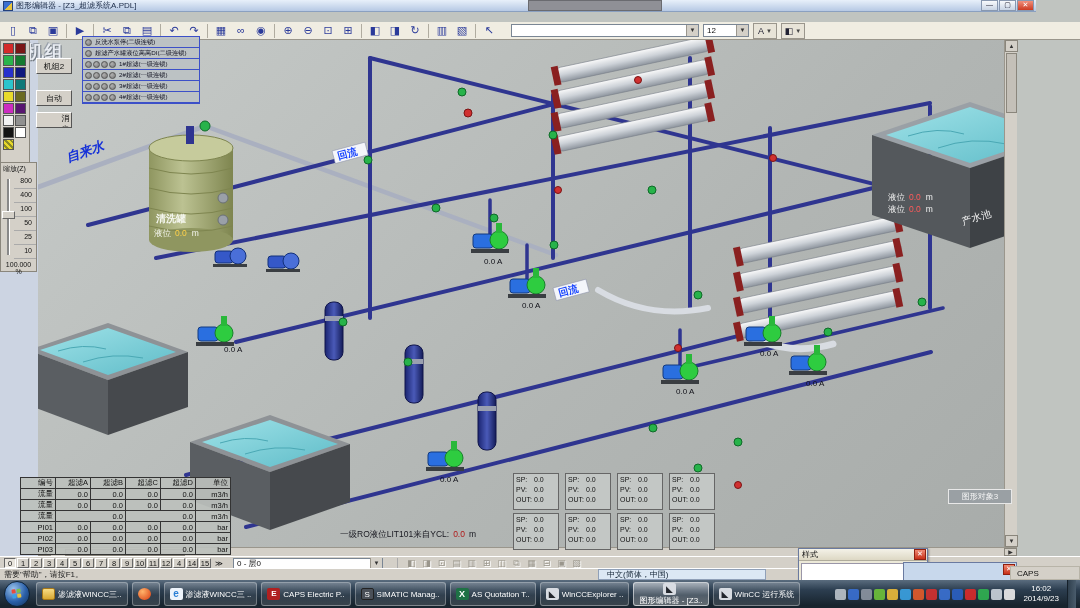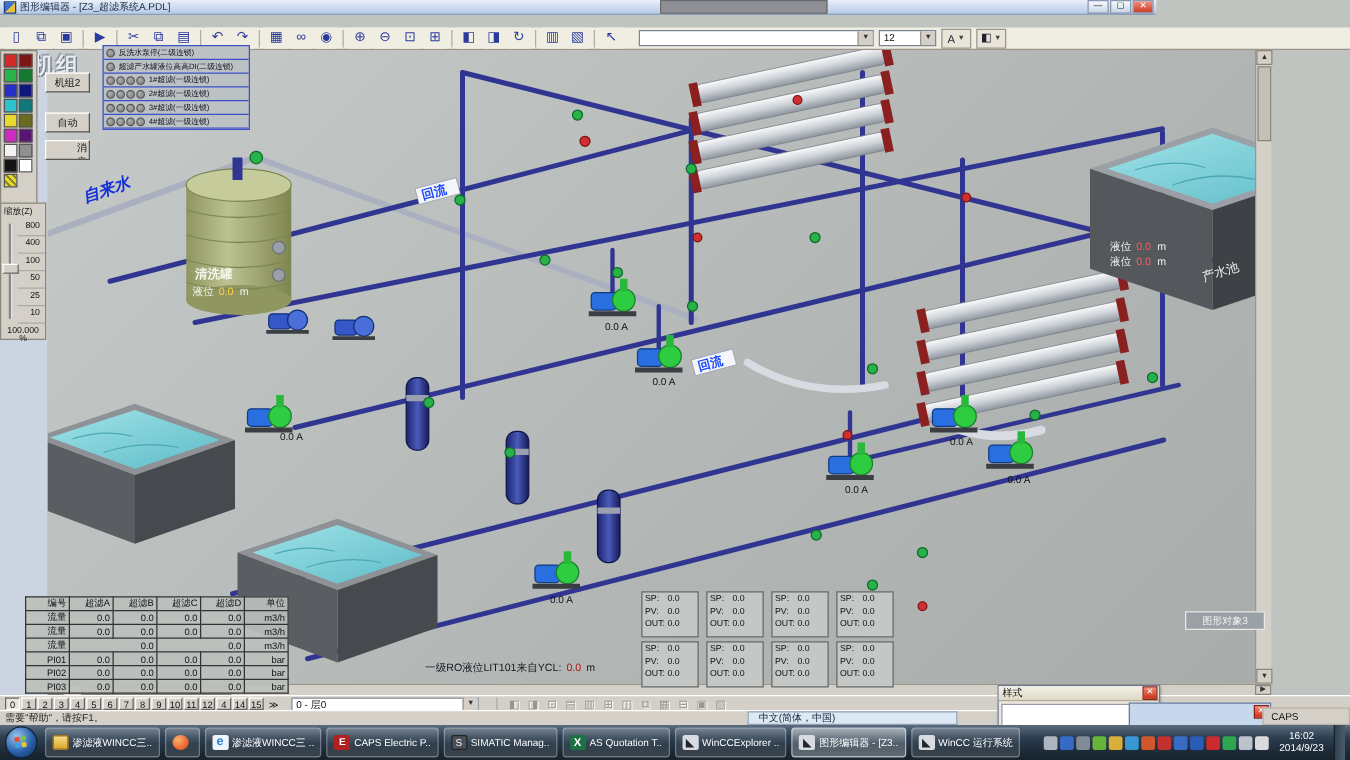--- a/index.html
+++ b/index.html
@@ -1,21 +1,21 @@
 <!DOCTYPE html>
 <html><head>
 <meta charset="utf-8">
 <style>
   html,body{margin:0;padding:0;}
   body{font-family:"Liberation Sans","DejaVu Sans",sans-serif;-webkit-font-smoothing:antialiased;}
   #screen{position:relative;width:1080px;height:608px;overflow:hidden;background:#c0c4c0;}
   .abs{position:absolute;}
 
   
-  #titlebar{left:0;top:0;width:925px;height:11px;background:linear-gradient(#e8f0fa,#b6c9e4);border-bottom:1px solid #8aa0c0;font-size:8px;color:#1a2a46;display:flex;align-items:center;}
+  #titlebar{left:0;top:0;width:1036px;height:11px;background:linear-gradient(#e8f0fa,#b6c9e4);border-bottom:1px solid #8aa0c0;font-size:8px;color:#1a2a46;display:flex;align-items:center;}
   #title-app-icon{width:8px;height:8px;margin:0 3px;background:linear-gradient(135deg,#3a6fd0 50%,#e8c43c 50%);border:1px solid #23407a;}
   #bg-window{left:528px;top:0;width:132px;height:9px;background:#8f9096;border:1px solid #6a6b70;}
   .win-btns{margin-left:auto;display:flex;gap:1px;padding-right:2px;}
   .wbtn{width:15px;height:9px;font-size:7px;line-height:8px;text-align:center;background:linear-gradient(#f8fafc,#c8d4e4);border:1px solid #8898b0;color:#223;}
   .wbtn.close{background:linear-gradient(#f0907c,#cc3a22);color:#fff;font-weight:bold;}
 
   #menubar{left:0;top:11px;width:1080px;height:11px;background:#f0ede2;border-bottom:1px solid #c8c4b8;display:flex;align-items:center;font-size:8.5px;color:#111;}
   #mdi-icon{width:8px;height:8px;margin:0 3px;background:linear-gradient(#6a8fd0,#2a4f90);border:1px solid #1a3060;}
   .menu-item{padding:0 6px;}
   .mdi-btns{margin-left:auto;display:flex;gap:1px;padding-right:3px;}
@@ -95,21 +95,21 @@
   #style-body{margin:2px;height:20px;background:#fff;border:1px solid #9a96a8;font-size:7px;color:#333;padding:1px 2px;overflow:hidden;}
   #mini-window{left:903px;top:562px;width:112px;height:24px;background:#c8d8ec;border:1px solid #6a7aa0;}
   #caps-panel{left:1010px;top:566px;width:70px;height:14px;background:#d4d0c8;font-size:8px;color:#111;line-height:14px;padding-left:6px;box-sizing:border-box;border:1px solid #b8b4a8;}
 
   
   #taskbar{left:0;top:580px;width:1080px;height:28px;background:linear-gradient(#5a6c7e,#2c3e50 35%,#18242e 90%);display:flex;align-items:center;}
   #start-orb{width:24px;height:24px;margin:0 4px;border-radius:50%;background:radial-gradient(circle at 35% 30%,#9ac4ee,#2a5fa8 55%,#12304f);border:1px solid #0d2238;display:flex;align-items:center;justify-content:center;}
   #start-flag{width:10px;height:10px;display:grid;grid-template-columns:4px 4px;grid-auto-rows:4px;gap:1px;transform:rotate(-8deg);}
   #start-flag span{border-radius:1px;}
   .task-btn{height:22px;margin:0 2px;padding:0 5px;display:flex;align-items:center;background:linear-gradient(rgba(255,255,255,.22),rgba(255,255,255,.06) 55%,rgba(255,255,255,.14));border:1px solid rgba(255,255,255,.3);border-radius:3px;color:#fff;font-size:8px;max-width:118px;overflow:hidden;white-space:nowrap;}
-  .task-btn.active{background:linear-gradient(rgba(255,255,255,.5),rgba(255,255,255,.2) 55%,rgba(255,255,255,.32));border-color:rgba(255,255,255,.55);}
+  .task-btn.active{background:linear-gradient(rgba(255,255,255,.5),rgba(255,255,255,.2) 55%,rgba(255,255,255,.32));border-color:rgba(255,255,255,.55);flex-direction:column;}
   .app-icon{width:13px;height:12px;display:inline-block;margin-right:3px;border-radius:2px;flex:0 0 auto;font-style:normal;}
   .icon-folder{background:linear-gradient(#f8dc84,#d8a832);border:1px solid #a87818;box-sizing:border-box;}
   .icon-media-player{background:radial-gradient(circle at 35% 30%,#ffb36a,#d83a10);border-radius:50%;}
   .icon-internet-explorer{background:#eef4fb;color:#2a7fd4;font-weight:bold;font-size:10px;line-height:12px;text-align:center;}
   .icon-internet-explorer::before{content:"e";}
   .icon-eplan{background:#b02020;color:#fff;font-weight:bold;font-size:8px;line-height:12px;text-align:center;}
   .icon-eplan::before{content:"E";}
   .icon-simatic{background:#4a5058;color:#fff;font-size:8px;line-height:12px;text-align:center;border:1px solid #222;box-sizing:border-box;}
   .icon-simatic::before{content:"S";}
   .icon-excel{background:#1e7145;color:#fff;font-weight:bold;font-size:9px;line-height:12px;text-align:center;}

